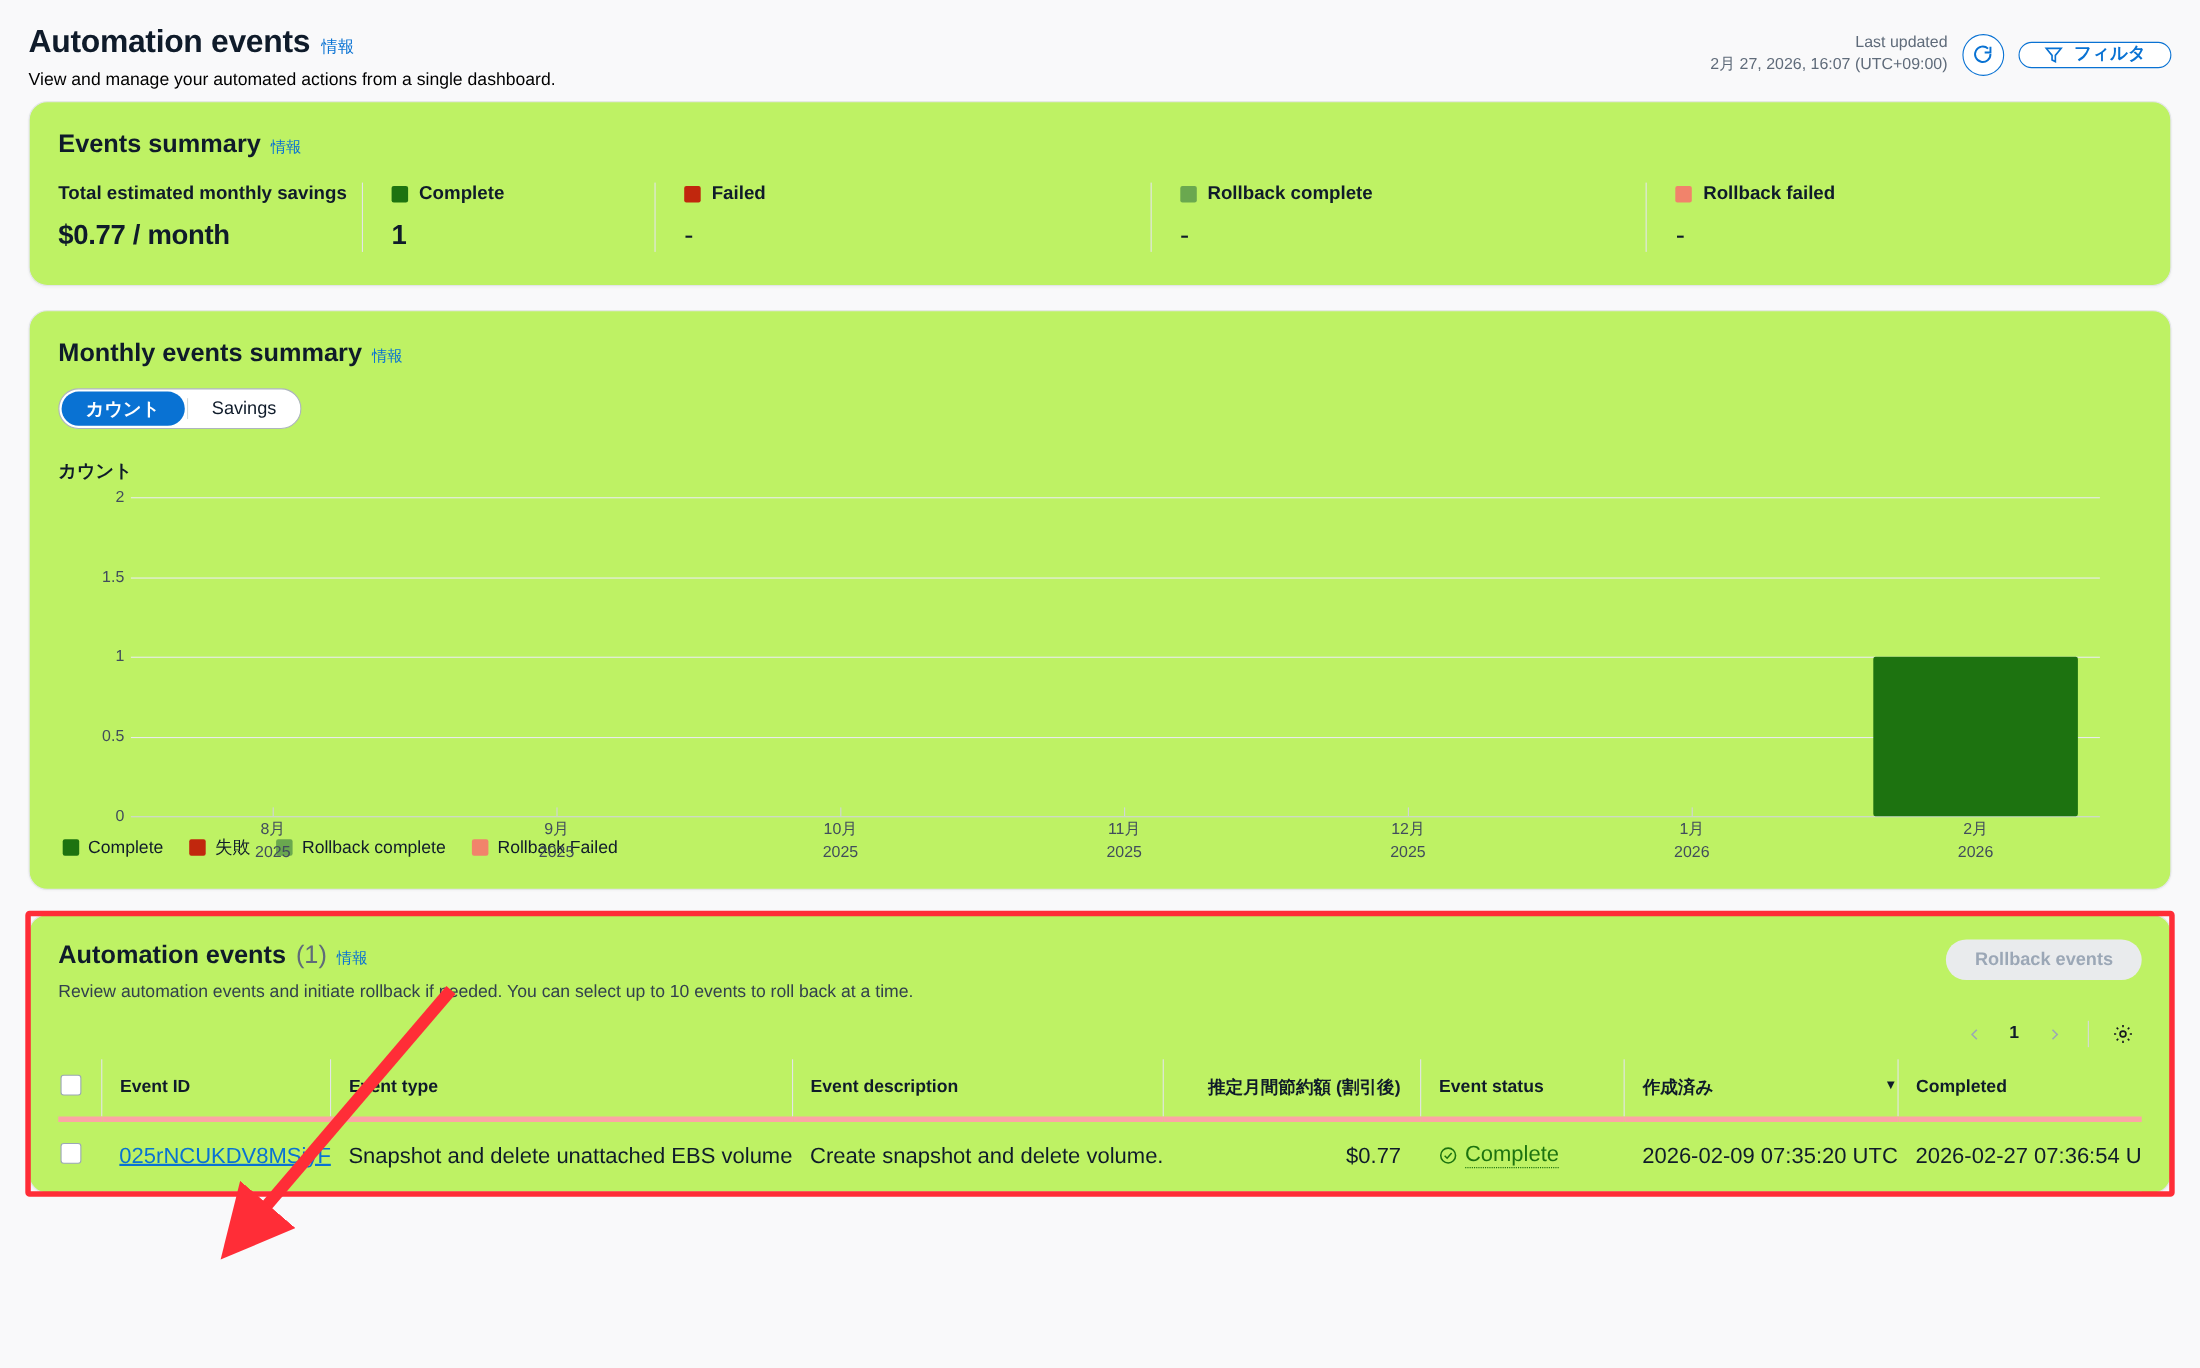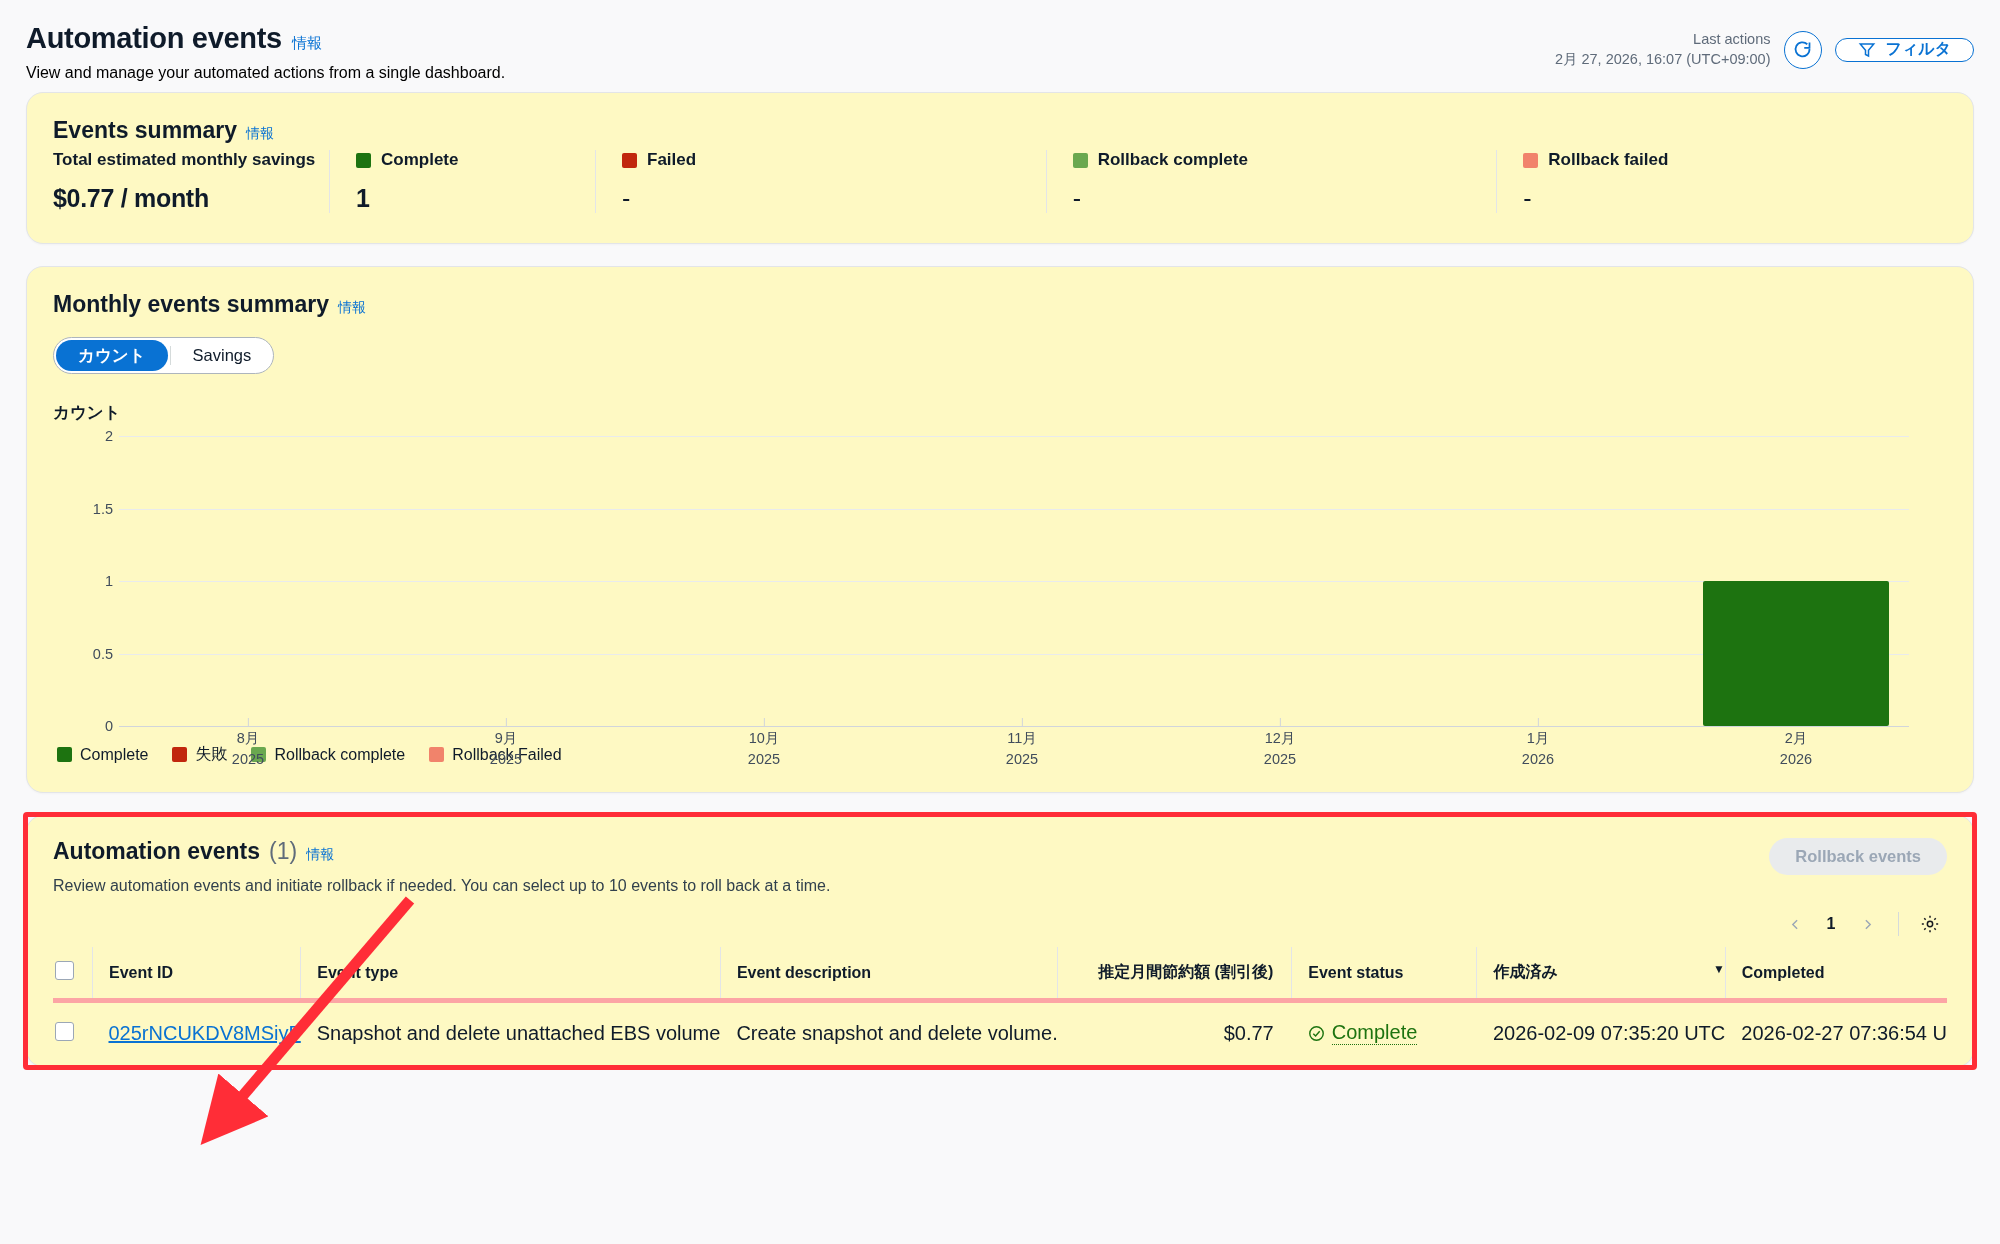--- a/index.html
+++ b/index.html
@@ -29,29 +29,29 @@
     display: flex; align-items: center; justify-content: center; cursor: pointer;
   }
   .filter-btn {
     height: 24px; border-radius: 19px; border: 1.6px solid #0972d3; background: #fff;
     color: #0972d3; font-size: 16px; font-weight: 700; padding: 0 22px;
     display: flex; align-items: center; gap: 10px; cursor: pointer;
   }
 
   
   .card {
-    background: #fef9c3; border: 1px solid #e3e5e8; border-radius: 17px;
+    background: #bef264; border: 1px solid #e3e5e8; border-radius: 17px;
     margin-bottom: 22px; box-shadow: 0 1px 2px rgba(0,0,0,.03);
   }
   .card-title { font-size: 23px; font-weight: 700; display: flex; align-items: baseline; gap: 9px; }
   .card-count { font-weight: 400; color: #5f6b7a; }
 
   
   .summary-card { padding: 24px 26px 30px 26px; }
-  .summary-grid { display: flex; margin-top: 6px; }
+  .summary-grid { display: flex; margin-top: 22px; }
   .summary-col { flex: 1; padding: 0 0 0 26px; border-left: 1px solid #e3e5e8; }
   .summary-col:first-child { padding-left: 0; border-left: none; }
   .summary-col.c1 { flex: 0 0 276px; }
   .summary-col.c2 { flex: 0 0 266px; }
   .summary-head { display: flex; align-items: center; gap: 10px; font-size: 17px; font-weight: 700; color: #0f1b2a; }
   .sw { width: 15px; height: 15px; border-radius: 2px; display: inline-block; }
   .summary-value { font-size: 25px; font-weight: 700; margin-top: 14px; letter-spacing: -0.3px; }
   .summary-value.dash { font-weight: 400; }
 
   
@@ -123,21 +123,21 @@
   <div class="page-header">
     <div>
       <div class="title-row">
         <span class="page-title">Automation events</span>
         <a class="info-link">情報</a>
       </div>
       <div class="page-desc">View and manage your automated actions from a single dashboard.</div>
     </div>
     <div class="header-right">
       <div class="last-updated">
-        <div class="lu-label">Last actions</div>
+        <div class="lu-label">Last updated</div>
         <div class="lu-value">2月 27, 2026, 16:07 (UTC+09:00)</div>
       </div>
       <div class="icon-btn">
         <svg width="21" height="21" viewBox="0 0 24 24" fill="none" stroke="#0972d3" stroke-width="2">
           <path d="M20 11.5A8 8 0 1 1 17.5 6"></path>
             <polyline points="20 4 20 10 14 10"></polyline>
         </svg>
       </div>
       <div class="filter-btn">
         <svg width="18" height="18" viewBox="0 0 24 24" fill="none" stroke="#0972d3" stroke-width="2">

